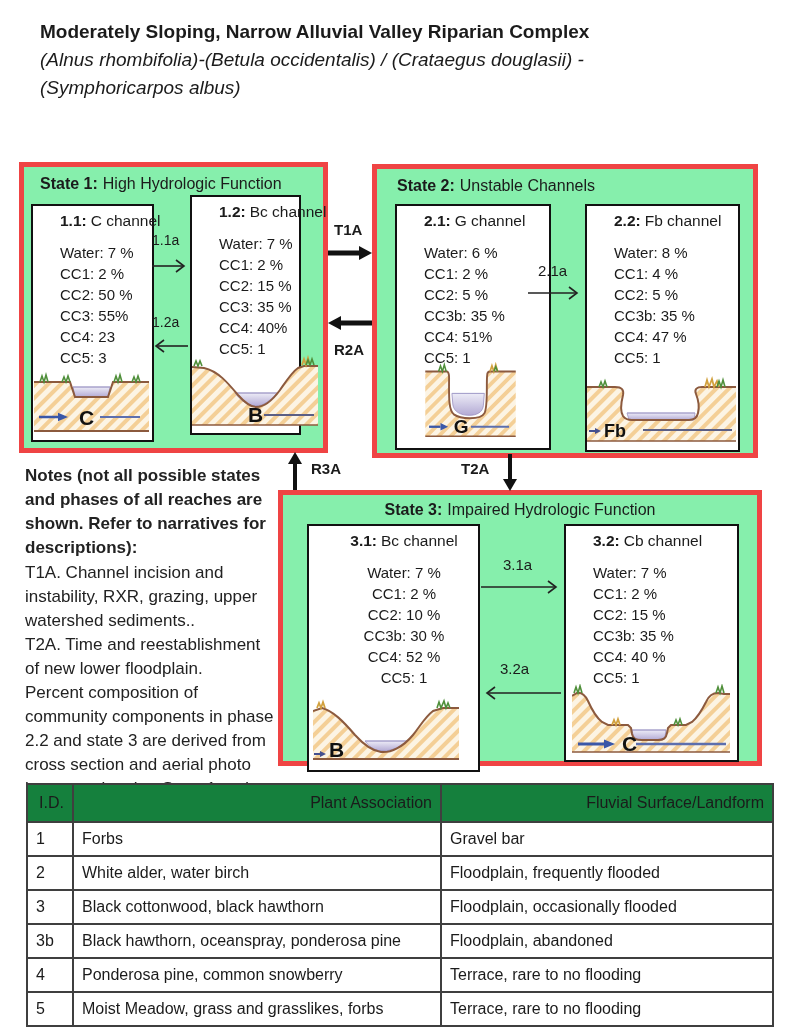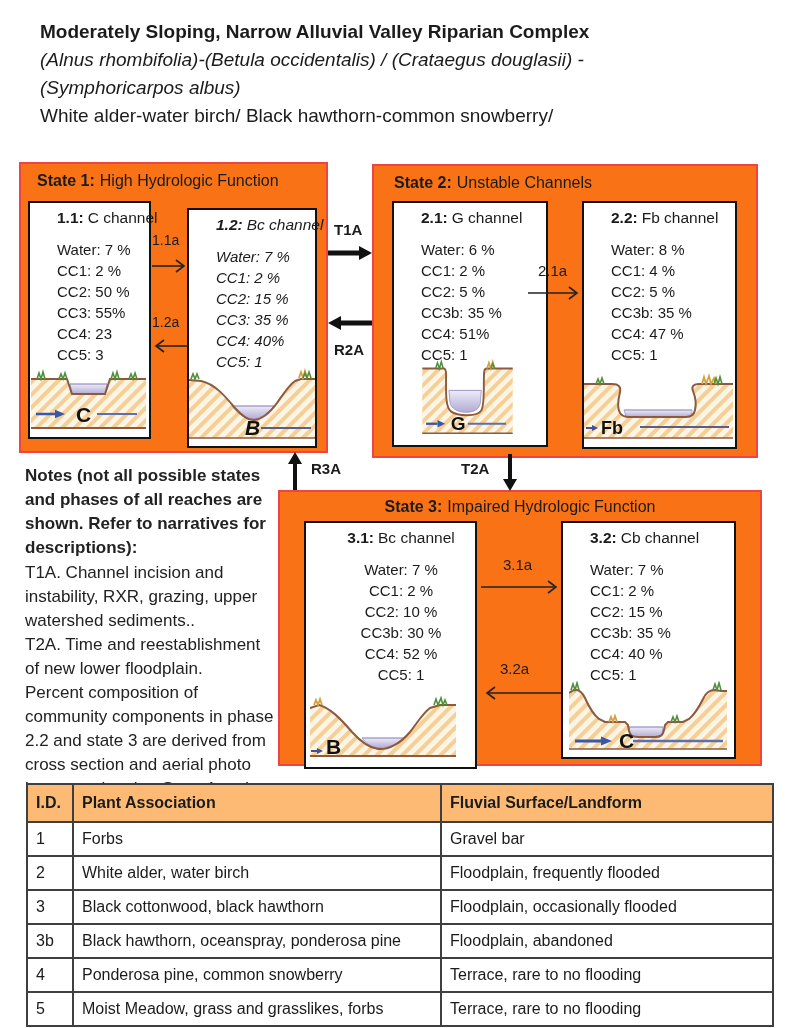--- a/index.html
+++ b/index.html
@@ -5,33 +5,33 @@
   html,body{margin:0;padding:0;background:#fff;}
   .page{
     position:relative;width:800px;height:1028px;background:#ffffff;
     font-family:"Liberation Sans","DejaVu Sans",sans-serif;color:#1b1b1b;overflow:hidden;
   }
   
   .hdr{position:absolute;left:40px;top:18px;width:720px;font-size:19px;line-height:28px;}
   .hdr .t1{font-weight:bold;}
   .hdr .t2,.hdr .t3{font-style:italic;}
   
-  .state{position:absolute;border:2px solid #ef4444;background:#f97316;box-sizing:border-box;}
+  .state{position:absolute;border:5px solid #ef4444;background:#86efac;box-sizing:border-box;}
   #state1{left:19px;top:162px;width:309px;height:291px;}
   #state2{left:372px;top:164px;width:386px;height:294px;}
   #state3{left:278px;top:490px;width:484px;height:276px;}
   .st-title{position:absolute;top:8px;font-size:16px;white-space:nowrap;}
   #state1 .st-title{left:16px;}
   #state2 .st-title{left:20px;}
   #state3 .st-title{left:0;width:100%;text-align:center;top:6px;}
   .st-label{font-weight:bold;margin-right:5px;}
   
   .phase{position:absolute;border:2px solid #111;background:#fff;box-sizing:border-box;padding:6px 6px 4px 27px;}
   #p11{left:7px;top:37px;width:123px;height:238px;}
-  #p12{left:166px;top:44px;width:130px;height:240px;font-style:italic;}
+  #p12{left:166px;top:28px;width:111px;height:240px;}
   #p21{left:18px;top:35px;width:156px;height:246px;}
   #p22{left:208px;top:35px;width:155px;height:248px;}
   #p31{left:24px;top:29px;width:173px;height:248px;text-align:center;}
   #p32{left:281px;top:29px;width:175px;height:238px;}
   .ph-title{font-size:15.5px;white-space:nowrap;}
   .ph-num{font-weight:bold;margin-right:4px;}
   .stats{margin-top:12px;font-size:15px;line-height:21px;}
   .chan{position:absolute;}
   
   .arr{position:absolute;}
@@ -39,39 +39,38 @@
   .alab.big{font-size:15px;font-weight:bold;}
   
   .notes{position:absolute;left:25px;top:464px;width:254px;font-size:17px;line-height:24px;color:#222;}
   .notes .nh{font-weight:bold;margin:0 0 1px 0;}
   .notes p{margin:0;}
   
   table.assoc{position:absolute;left:26px;top:783px;width:746px;border-collapse:collapse;
     table-layout:fixed;font-size:16px;background:#fff;border:2px solid #222;}
   table.assoc th,table.assoc td{border:2px solid #3f3f3f;padding:4px 8px;line-height:22px;
     overflow:hidden;white-space:nowrap;}
-  table.assoc th{background:#fdba74;text-align:left;font-weight:bold;height:28px;}
+  table.assoc th{background:#15803d;text-align:right;font-weight:normal;height:28px;}
   table.assoc td{height:24px;}
   
   .tuft-g{stroke:#4f8f3a;fill:none;stroke-width:1.6;}
   .tuft-y{stroke:#d2a13e;fill:none;stroke-width:1.8;}
   .surf{fill:none;stroke:#8c5a3e;stroke-width:2;}
   .wline{stroke:#a7a2cc;stroke-width:1;}
   .chan-letter{font-family:"Liberation Sans",sans-serif;font-weight:bold;fill:#111;}
 </style>
 </head>
 <body>
 
 <div class="page">
 
   <div class="hdr">
     <div class="t1">Moderately Sloping, Narrow Alluvial Valley Riparian Complex</div>
     <div class="t2">(Alnus rhombifolia)-(Betula occidentalis) / (Crataegus douglasii) -</div>
     <div class="t3">(Symphoricarpos albus)</div>
-    <div class="t4">White alder-water birch/ Black hawthorn-common snowberry/</div>
   </div>
 
   <div class="state" id="state1">
     <div class="st-title">
       <span class="st-label">State 1:</span><span>High Hydrologic Function</span>
     </div>
 
     <div class="phase" id="p11">
       <div class="ph-title">
         <span class="ph-num">1.1:</span><span>C channel</span>

